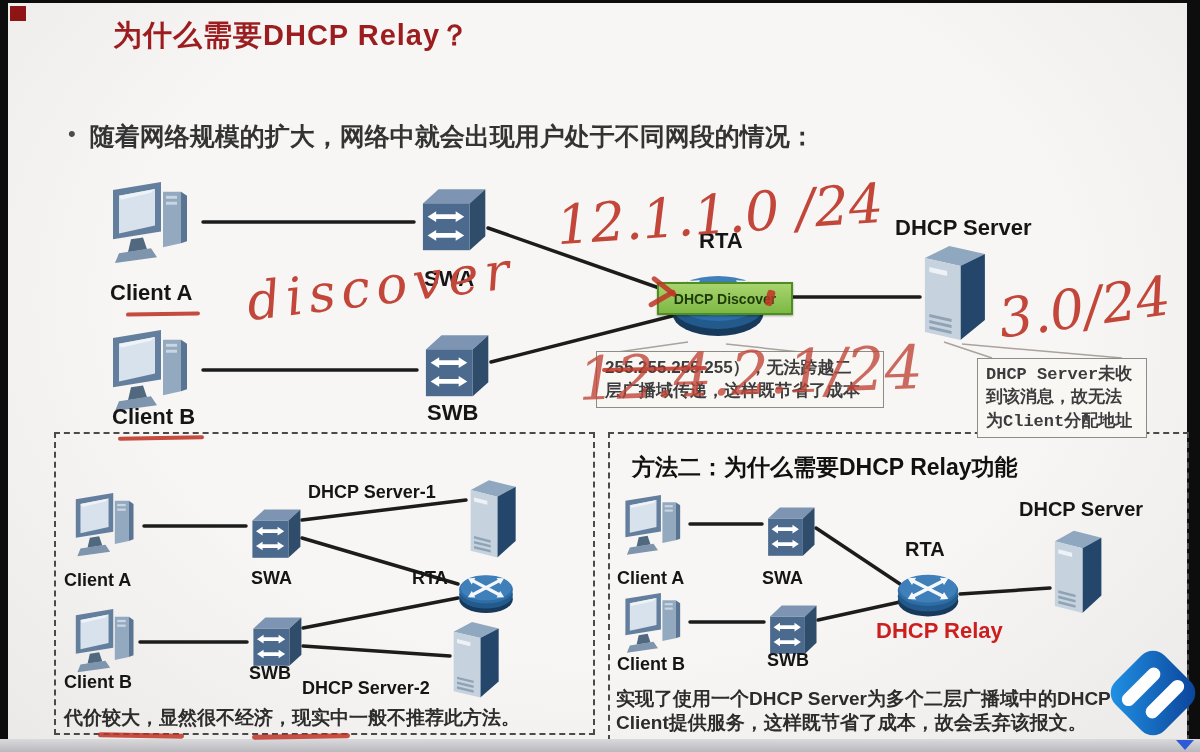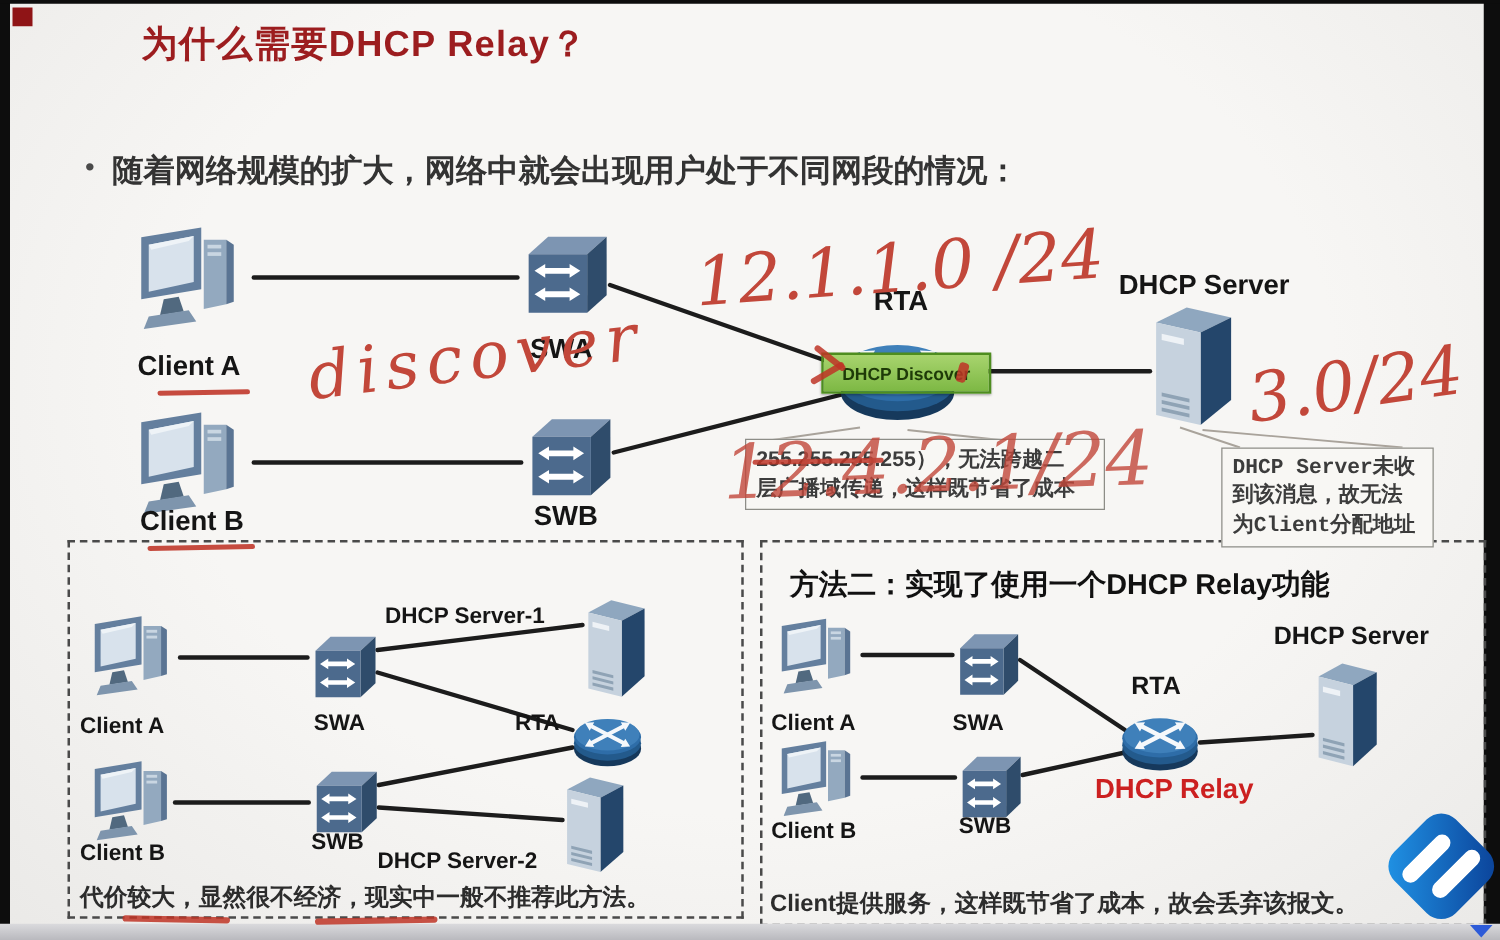--- a/index.html
+++ b/index.html
@@ -285,21 +285,21 @@
     <polygon points="12,31 28,35 28,40 12,36" fill="#eef2f6"></polygon>
     <polygon points="12,78 32,83 32,86 12,81" fill="#8fa3b5"></polygon>
     <polygon points="12,84 32,89 32,92 12,87" fill="#8fa3b5"></polygon>
     <polygon points="12,90 32,95 32,98 12,93" fill="#8fa3b5"></polygon>
   </svg>
       </div>
     <div class="method-note" style="left:8px;top:271px;text-align:center;">代价较大，显然很不经济，现实中一般不推荐此方法。</div>
   </div>
 
   <div class="methodbox" style="left:608px;top:432px;width:577px;height:305px;">
-    <div class="method-title" style="left:22px;top:18px;">方法二：实现了使用一个DHCP Relay功能</div>
+    <div class="method-title" style="left:22px;top:18px;">方法二：为什么需要DHCP Relay功能</div>
     <div class="icon-node" style="left:8px;top:58px;width:74px;height:70px;">
         <svg viewBox="0 0 100 96" preserveAspectRatio="none">
     <polygon points="60,14 78,14 78,66 60,70" fill="#93a9bf"></polygon>
     <polygon points="78,14 84,18 84,64 78,66" fill="#5a7493"></polygon>
     <rect x="63" y="18" width="11" height="3" fill="#c9d6e2"></rect>
     <rect x="63" y="24" width="11" height="3" fill="#c9d6e2"></rect>
     <polygon points="10,12 58,4 58,54 10,62" fill="#647f9e"></polygon>
     <polygon points="16,18 52,11 52,48 16,56" fill="#d8e2ec"></polygon>
     <polygon points="16,18 52,11 48,15 18,22" fill="#eef3f7"></polygon>
     <polygon points="28,62 40,60 44,72 25,75" fill="#51697f"></polygon>
@@ -368,20 +368,21 @@
     <polygon points="74,30 94,12 94,72 74,90" fill="#2f4c6b"></polygon>
     <rect x="14" y="30" width="60" height="60" fill="#4c6a8d"></rect>
     <g fill="#fff">
       <path d="M20,47 L31,40 L31,44 L56,44 L56,40 L67,47 L56,54 L56,50 L31,50 L31,54 Z"></path>
       <path d="M20,71 L31,64 L31,68 L56,68 L56,64 L67,71 L56,78 L56,74 L31,74 L31,78 Z"></path>
     </g>
   </svg>
       </div>
     <div class="small-label" style="left:157px;top:216px;">SWB</div>
     <div class="small-label" style="left:266px;top:184px;font-size:22px;color:#cc2020;">DHCP Relay</div>
+    <div class="method-note" style="left:6px;top:252px;">实现了使用一个DHCP Server为多个二层广播域中的DHCP</div>
     <div class="method-note" style="left:6px;top:276px;">Client提供服务，这样既节省了成本，故会丢弃该报文。</div>
   </div>
 
   <div class="redmark" style="left:98px;top:733px;width:86px;height:5px;transform:rotate(1deg);z-index:6;"></div>
   <div class="redmark" style="left:252px;top:734px;width:98px;height:5px;transform:rotate(-1deg);z-index:6;"></div>
   <div id="footer-strip"></div>
   <div id="footer-chevron"></div>
 
   <svg id="watermark-logo" viewBox="0 0 100 100">
     <defs>

